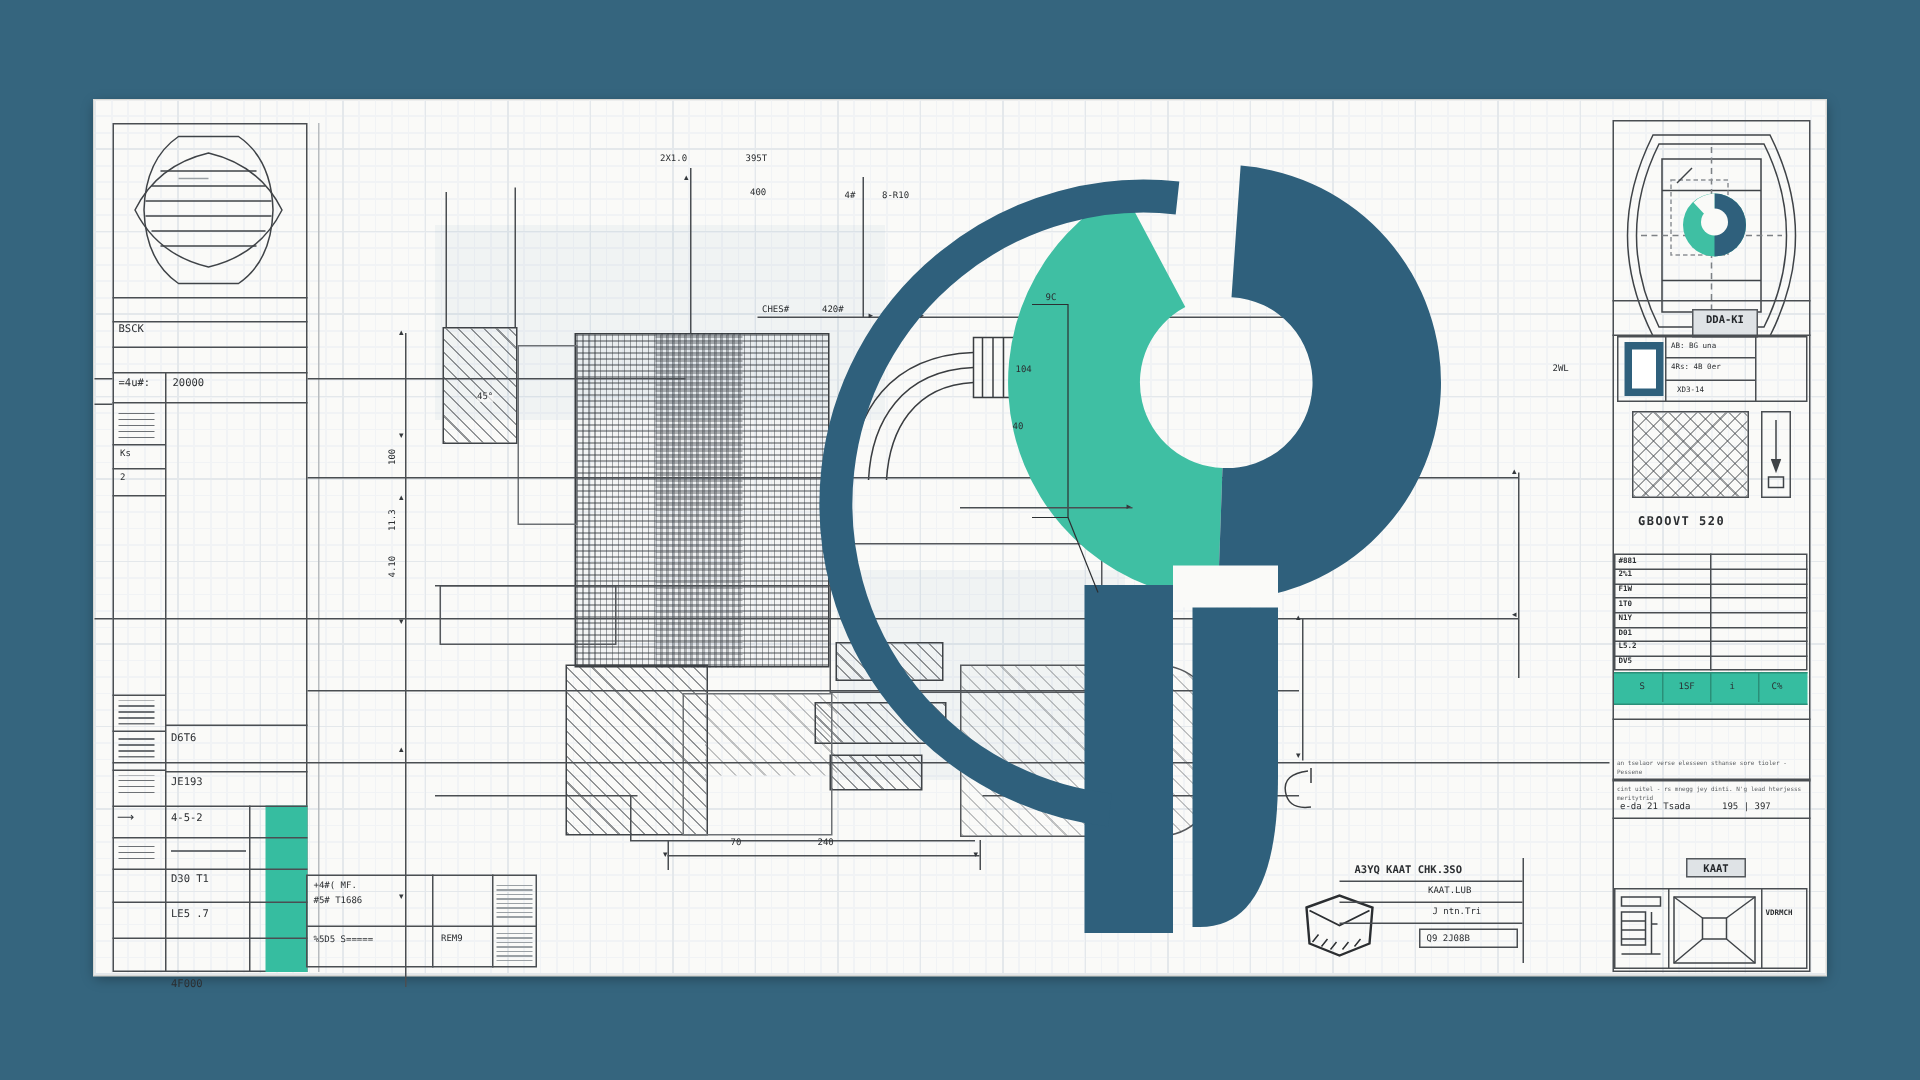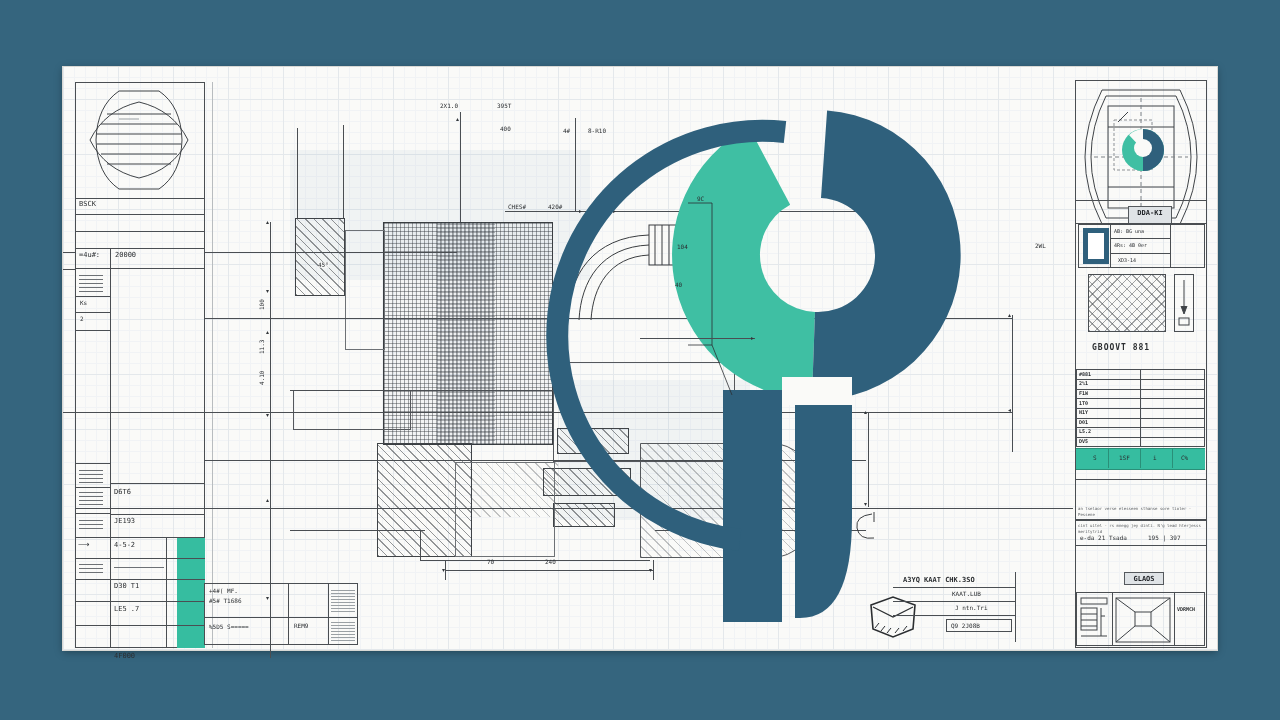--- a/index.html
+++ b/index.html
@@ -64,21 +64,21 @@
       <line x1="12" y1="46" x2="96" y2="46"></line>
           <line x1="12" y1="56" x2="96" y2="56"></line>
       <line x1="16" y1="66" x2="92" y2="66"></line>
           <line x1="22" y1="76" x2="86" y2="76"></line>
       <line x1="34" y1="31" x2="54" y2="31" stroke="#9aa0a4"></line>
     </g>
   </svg>
 
   <div class="hl" style="left:12px;top:131px;width:130px"></div>
   <div class="hl" style="left:12px;top:147px;width:130px"></div>
-  <div class="t" style="left:16px;top:134px">BSCK</div>
+  <div class="t" style="left:16px;top:149px">BSCK</div>
   <div class="hl" style="left:12px;top:164px;width:130px"></div>
   <div class="hl" style="left:12px;top:181px;width:130px"></div>
   <div class="t" style="left:16px;top:185px">=4u#:</div>
   <div class="t" style="left:52px;top:185px">20000</div>
   <div class="hl" style="left:12px;top:201px;width:130px"></div>
   <div class="vl" style="left:47px;top:181px;height:400px"></div>
 
   <div class="hl" style="left:0px;top:185px;width:12px"></div>
   <div class="hl" style="left:0px;top:202px;width:12px"></div>
   <div class="hl" style="left:0px;top:345px;width:12px"></div>
@@ -265,21 +265,21 @@
 
   <div class="diamond" style="left:1025px;top:207px;width:78px;height:58px"></div>
   <div class="bx" style="left:1111px;top:207px;width:20px;height:58px"></div>
   <svg style="left:1113px;top:209px" width="16" height="54" viewBox="0 0 16 54">
     <g stroke="#3f4347" stroke-width="1" fill="none">
       <line x1="8" y1="4" x2="8" y2="34"></line>
       <path d="M5,30 L8,38 L11,30" fill="#3f4347"></path>
       <rect x="3" y="42" width="10" height="7"></rect>
     </g>
   </svg>
-  <div class="t t8 b" style="left:1029px;top:277px;letter-spacing:1px">GBOOVT 881</div>
+  <div class="t t8 b" style="left:1029px;top:277px;letter-spacing:1px">GBOOVT 520</div>
 
   <div class="bx" style="left:1013px;top:302px;width:129px;height:78px"></div>
   <div class="vl" style="left:1077px;top:302px;height:78px"></div>
   <div class="hl" style="left:1013px;top:312px;width:129px"></div>
   <div class="hl" style="left:1013px;top:322px;width:129px"></div>
   <div class="hl" style="left:1013px;top:331px;width:129px"></div>
   <div class="hl" style="left:1013px;top:341px;width:129px"></div>
   <div class="hl" style="left:1013px;top:351px;width:129px"></div>
   <div class="hl" style="left:1013px;top:360px;width:129px"></div>
   <div class="hl" style="left:1013px;top:370px;width:129px"></div>
@@ -301,21 +301,21 @@
   <div class="t t6" style="left:1090px;top:388px">i</div>
   <div class="t t6" style="left:1118px;top:388px">C%</div>
 
   <div class="hl" style="left:1012px;top:412px;width:132px"></div>
   <div class="t" style="left:1015px;top:439px;font-size:4px;color:#5a5e62;width:127px;white-space:normal;line-height:1.5">an tselaor verse elesseen   sthanse sore tioler - Pessene</div>
   <div class="hl" style="left:1012px;top:452px;width:132px;height:2px"></div>
   <div class="t" style="left:1015px;top:456px;font-size:4px;color:#5a5e62;width:127px;white-space:normal;line-height:1.5">cint uitel - rs mnegg jey dinti.  N'g lead hterjesss meritytrid</div>
   <div class="t t6" style="left:1017px;top:468px">e-da 21 Tsada</div>
   <div class="t t6" style="left:1085px;top:468px">195 | 397</div>
   <div class="hl" style="left:1012px;top:478px;width:132px"></div>
-  <div class="lbl" style="left:1061px;top:505px;width:40px;height:13px">GLAOS</div>
+  <div class="lbl" style="left:1061px;top:505px;width:40px;height:13px">KAAT</div>
 
   <div class="bx" style="left:1013px;top:525px;width:129px;height:54px"></div>
   <div class="vl" style="left:1049px;top:525px;height:54px"></div>
   <div class="vl" style="left:1111px;top:525px;height:54px"></div>
   <svg style="left:1016px;top:529px" width="30" height="46" viewBox="0 0 30 46">
     <g fill="none" stroke="#3f4347" stroke-width="1">
       <rect x="2" y="2" width="26" height="6"></rect>
       <rect x="2" y="12" width="16" height="22"></rect>
       <line x1="2" y1="18" x2="18" y2="18"></line>
           <line x1="2" y1="24" x2="18" y2="24"></line>

